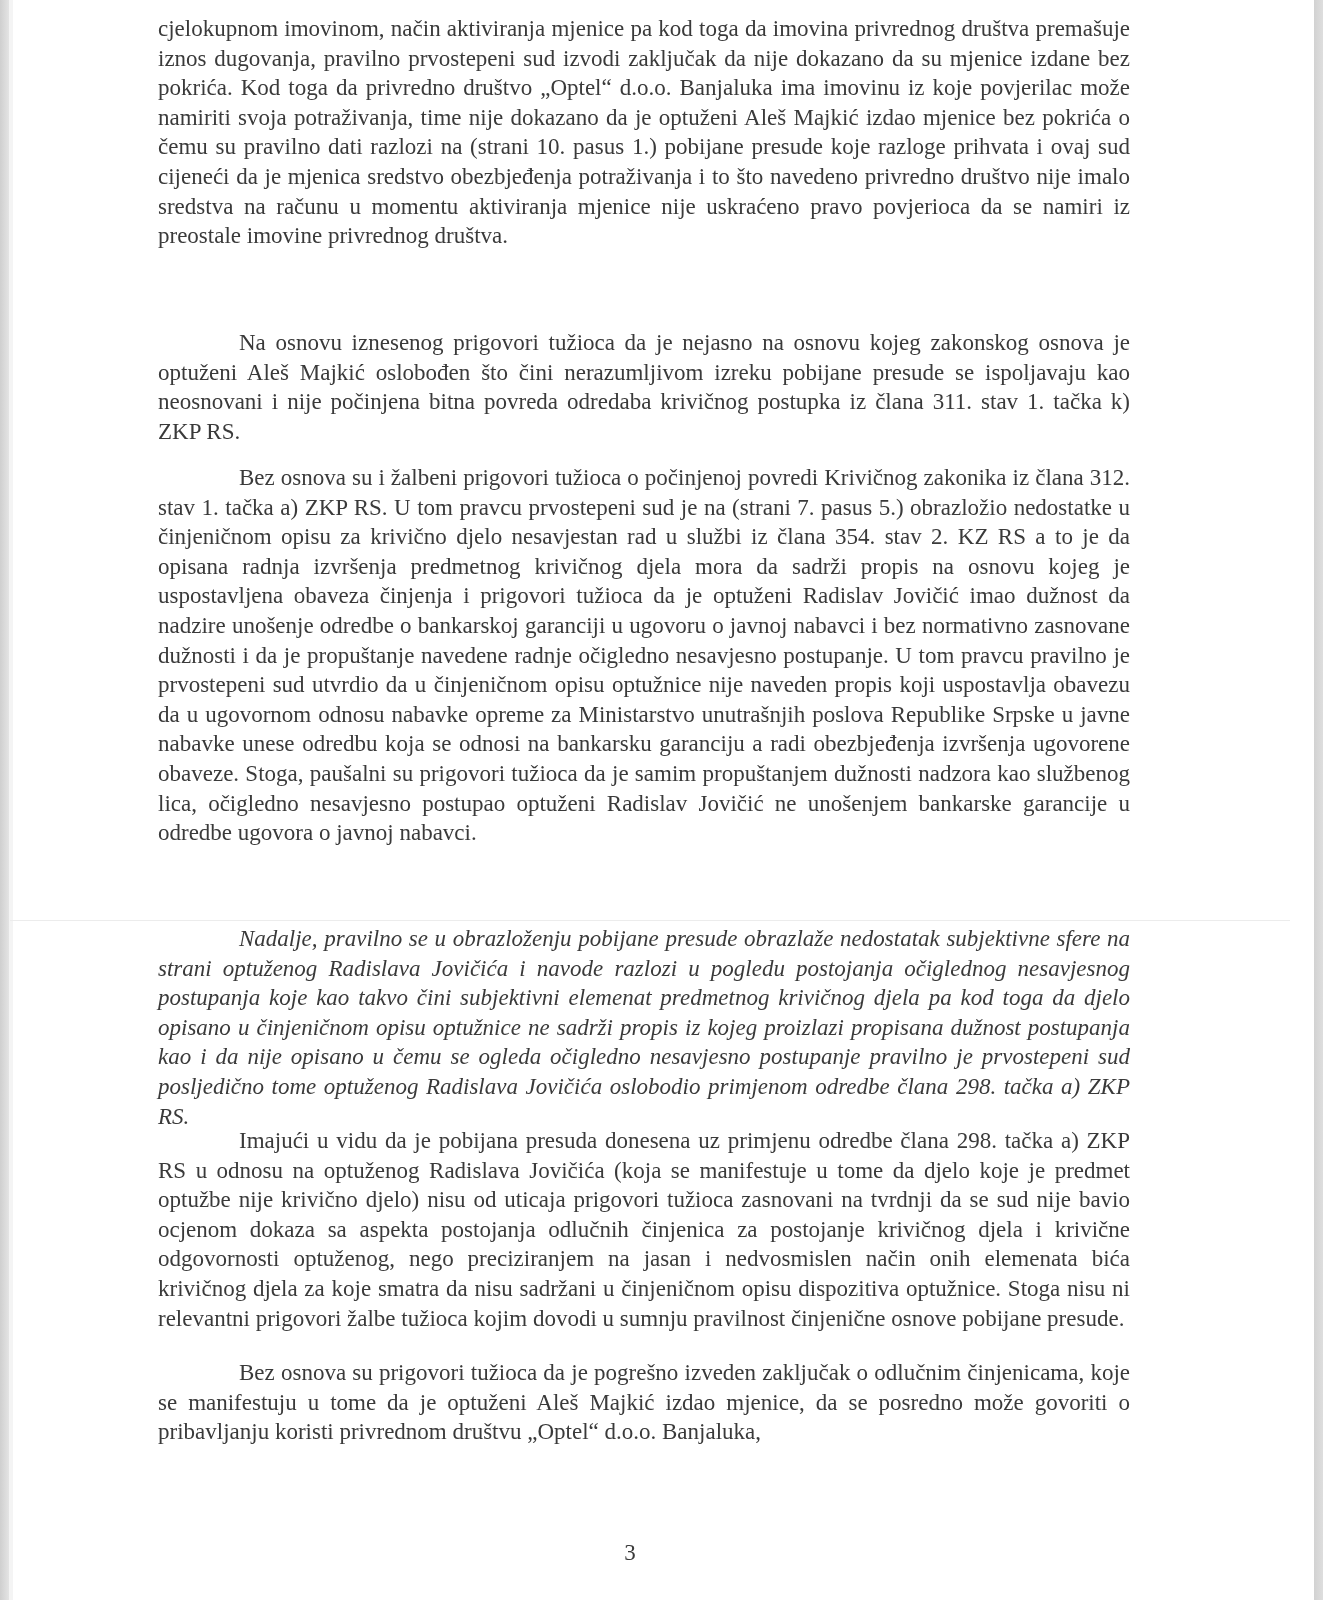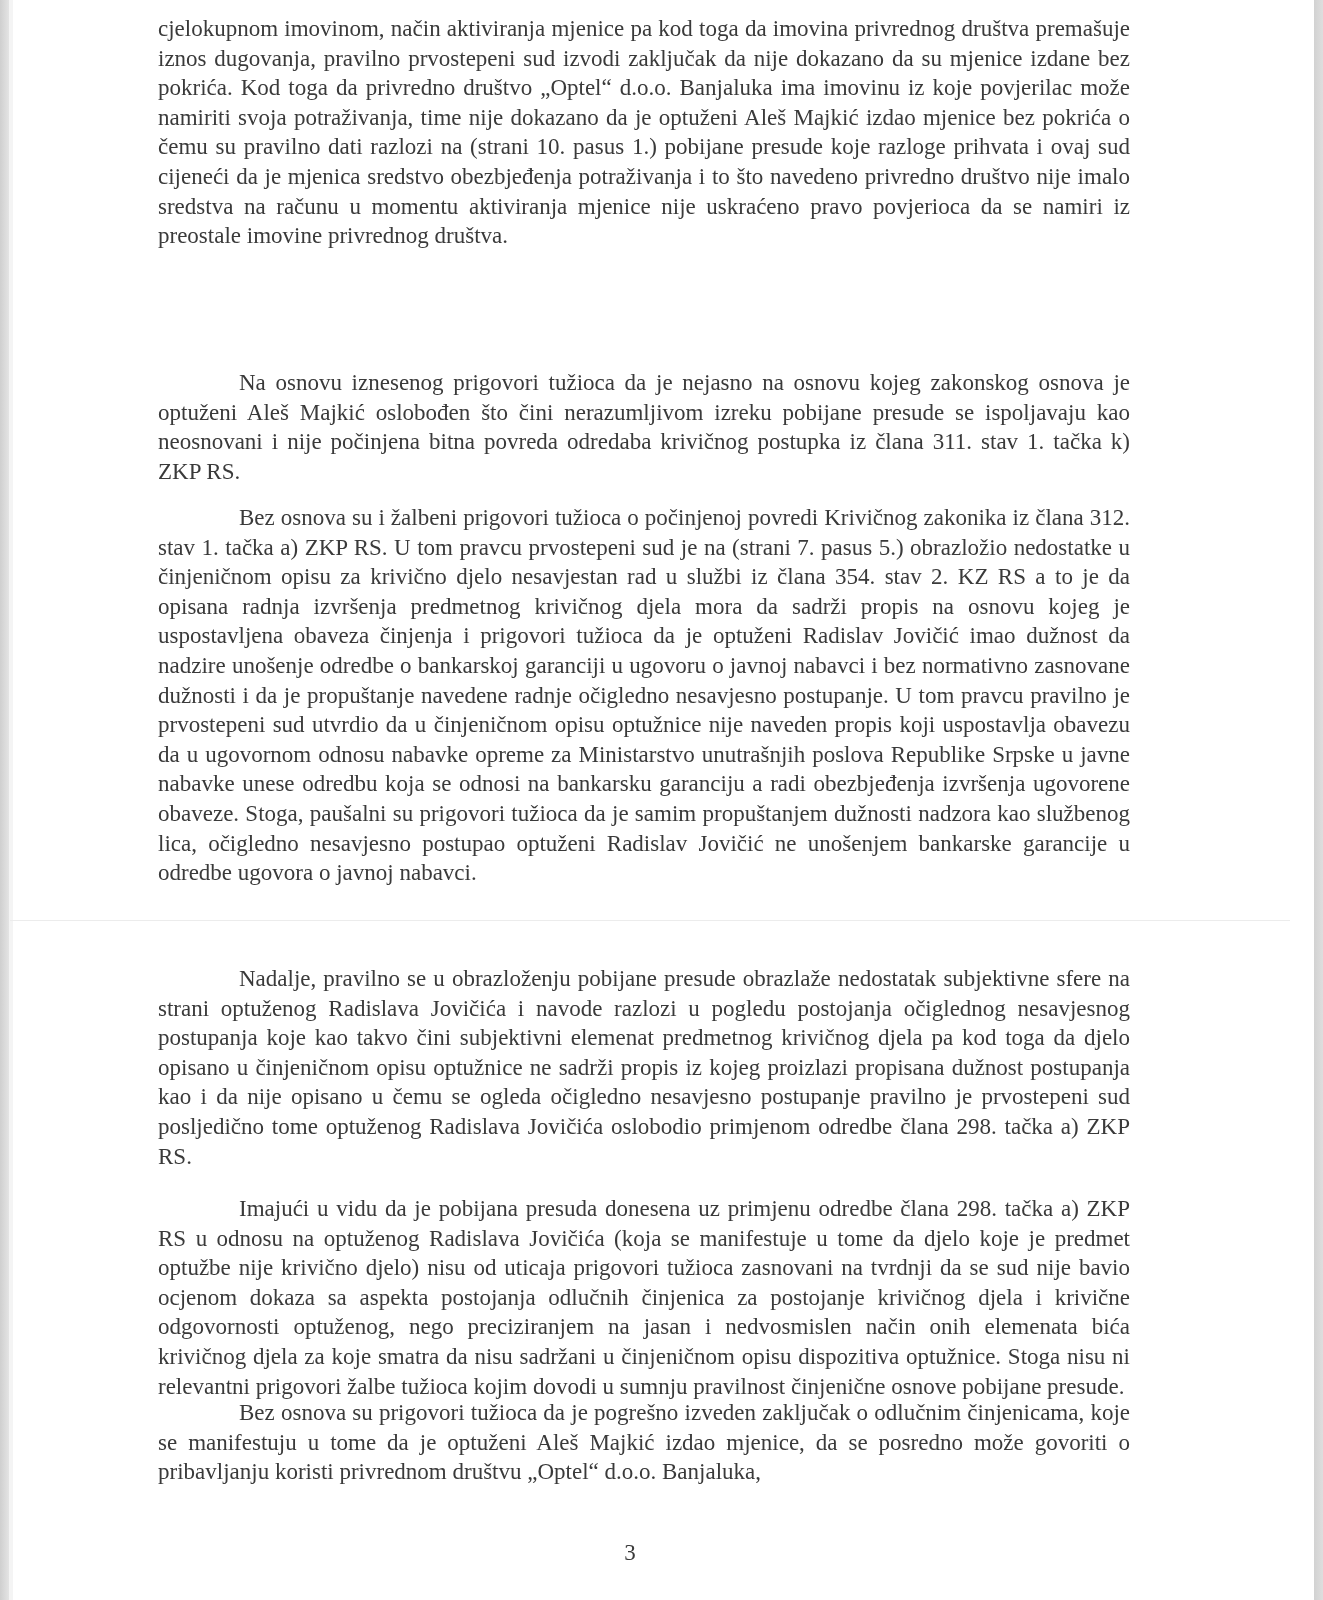--- a/index.html
+++ b/index.html
@@ -52,27 +52,26 @@
       line-height: 29.6px;
       color: #3a3a3a;
     }
     .para {
       margin: 0;
       text-align: justify;
       text-align-last: left;
     }
     .para.indent {
       text-indent: 81px;
-      margin-top: 40px;
     }
     .p1 { position: absolute; top: 0; }
     .p2 { position: absolute; top: 314px; }
     .p3 { position: absolute; top: 449px; }
-    .p4 { position: absolute; top: 910px; }
-    .p5 { position: absolute; top: 1140px; }
+    .p4 { position: absolute; top: 910px; font-style: italic; }
+    .p5 { position: absolute; top: 1112px; }
     .p6 { position: absolute; top: 1344px; }
     .page-number {
       position: absolute;
       left: 620px;
       top: 1540px;
       width: 20px;
       text-align: center;
       font-family: "Liberation Serif", "DejaVu Serif", serif;
       font-size: 23px;
       color: #3a3a3a;

